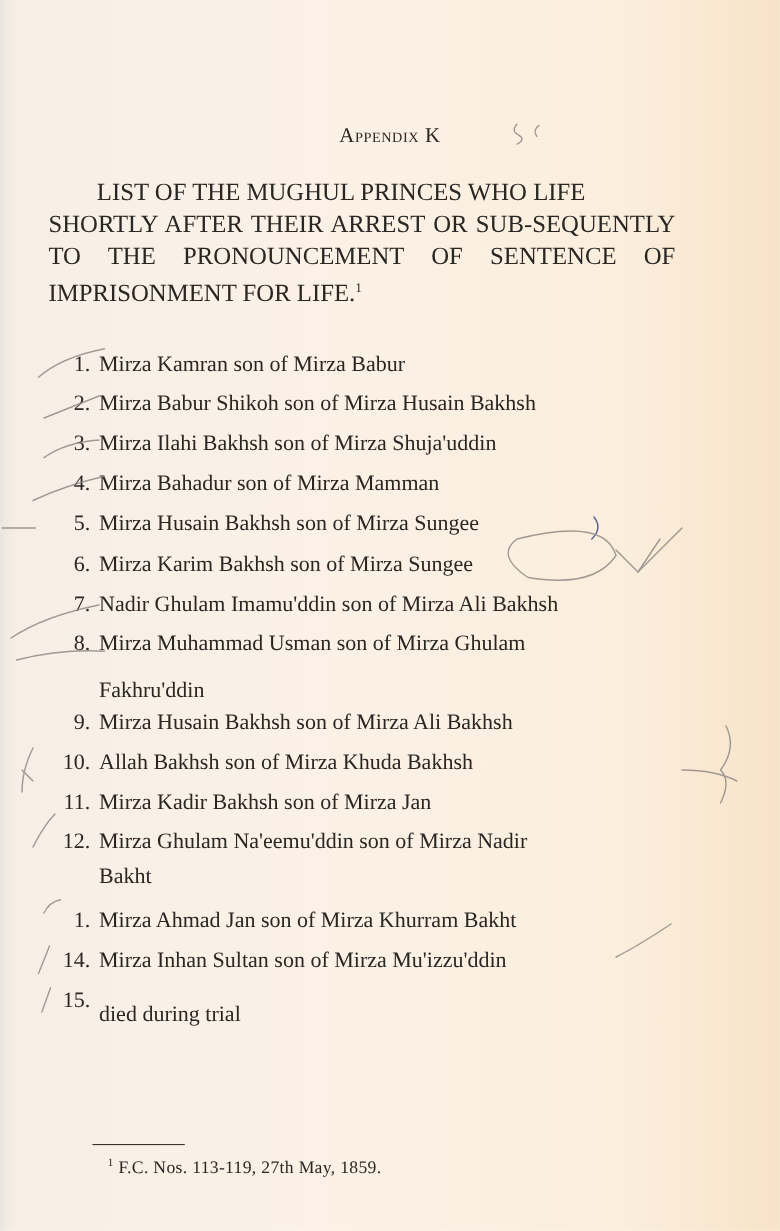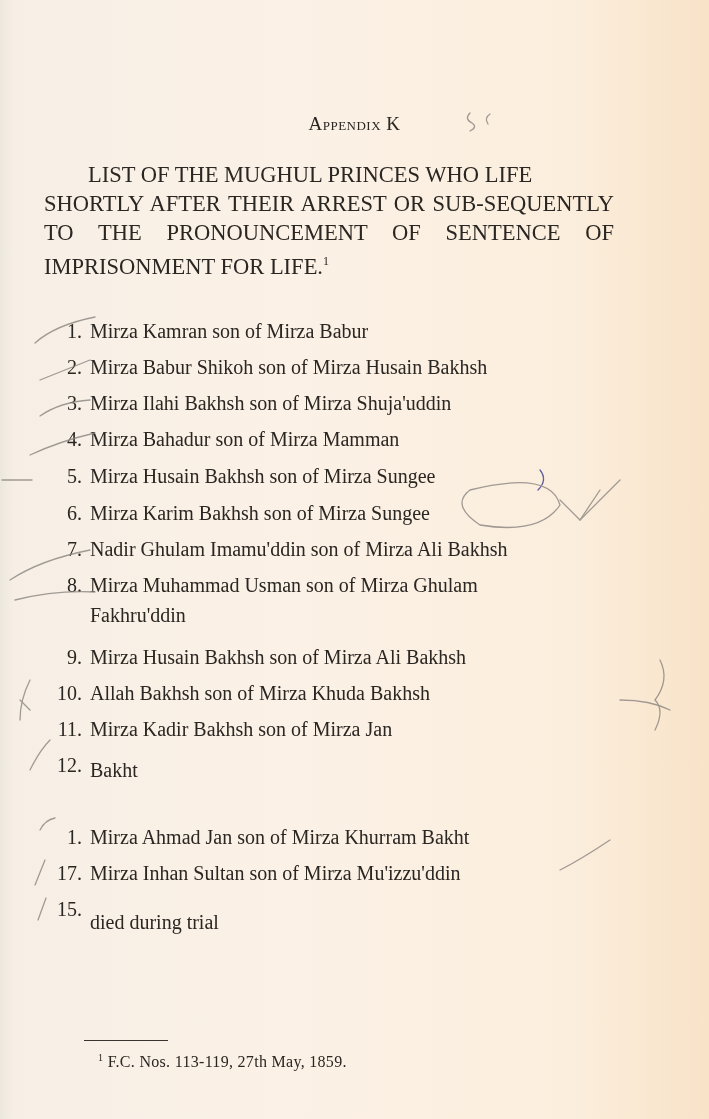--- a/index.html
+++ b/index.html
@@ -68,47 +68,48 @@
       <span class="txt">Mirza Karim Bakhsh son of Mirza Sungee</span>
     </div>
     <div class="item" style="top:218px">
       <span class="num">7.</span>
       <span class="txt">Nadir Ghulam Imamu'ddin son of Mirza Ali Bakhsh</span>
     </div>
     <div class="item" style="top:254px">
       <span class="num">8.</span>
       <span class="txt">
         <span>Mirza Muhammad Usman son of Mirza Ghulam</span>
-        <span class="line2" style="margin-top:3px">Fakhru'ddin</span>
+        <span class="line2" style="margin-top:16px">Fakhru'ddin</span>
       </span>
     </div>
     <div class="item" style="top:326px">
       <span class="num">9.</span>
       <span class="txt">Mirza Husain Bakhsh son of Mirza Ali Bakhsh</span>
     </div>
     <div class="item" style="top:362px">
       <span class="num">10.</span>
       <span class="txt">Allah Bakhsh son of Mirza Khuda Bakhsh</span>
     </div>
     <div class="item" style="top:398px">
       <span class="num">11.</span>
       <span class="txt">Mirza Kadir Bakhsh son of Mirza Jan</span>
     </div>
     <div class="item" style="top:434px">
       <span class="num">12.</span>
       <span class="txt">
+        <span>Mirza Ghulam Na'eemu'ddin son of Mirza Nadir</span>
         <span class="line2" style="margin-top:5px">Bakht</span>
       </span>
     </div>
     <div class="item" style="top:506px">
       <span class="num">1.</span>
       <span class="txt">Mirza Ahmad Jan son of Mirza Khurram Bakht</span>
     </div>
     <div class="item" style="top:542px">
-      <span class="num">17.</span>
+      <span class="num">14.</span>
       <span class="txt">Mirza Inhan Sultan son of Mirza Mu'izzu'ddin</span>
     </div>
     <div class="item" style="top:578px">
       <span class="num">15.</span>
       <span class="txt">
         <span class="line2" style="margin-top:13px">died during trial</span>
       </span>
     </div>
   </div>
 

